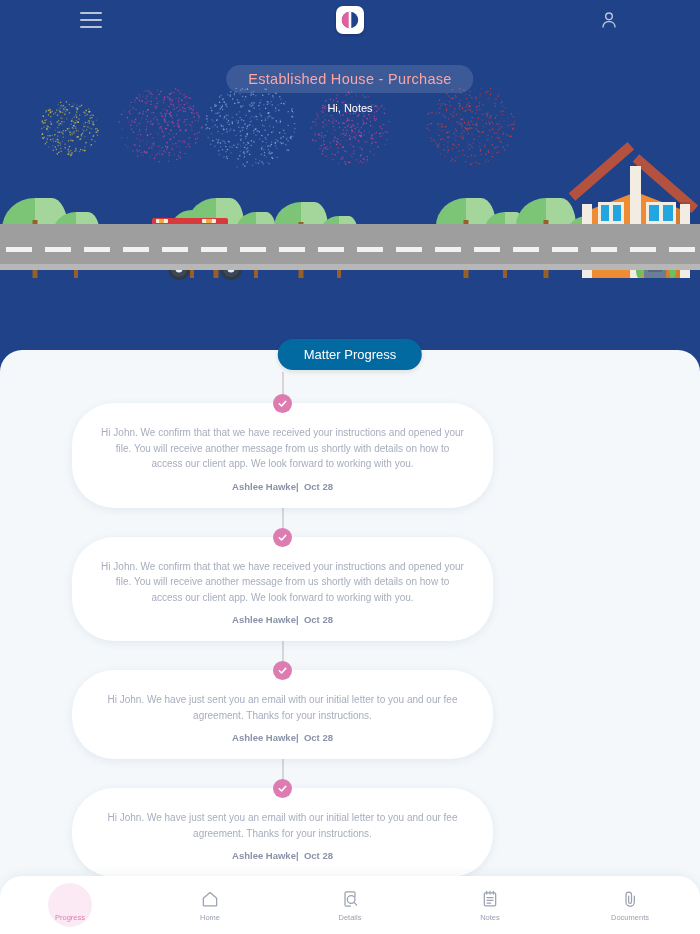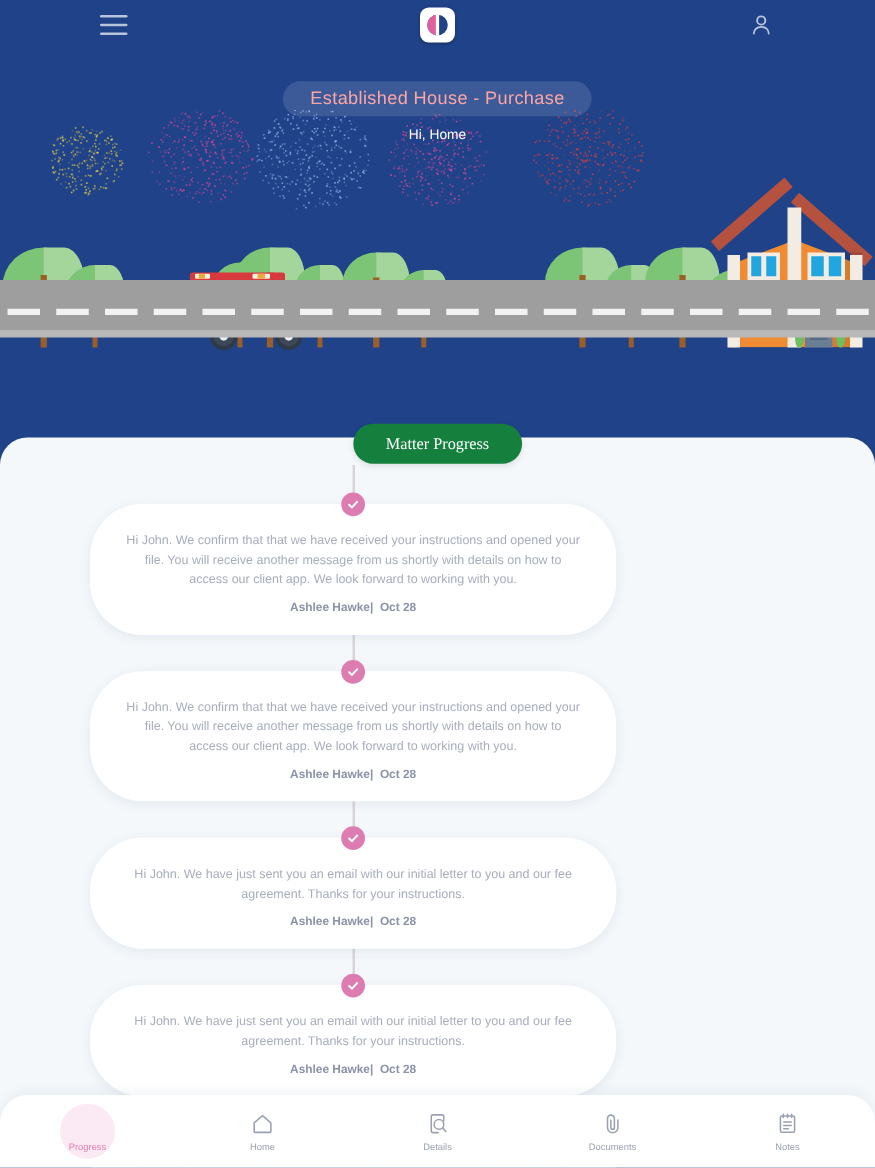--- a/index.html
+++ b/index.html
@@ -136,29 +136,28 @@
     position: absolute; top: 350px; left: 0;
     width: 700px; height: 584px;
     background: #f4f8fb;
     border-radius: 22px 22px 0 0;
     overflow: hidden;
   }
 
   .matter-pill {
     position: absolute; top: 339px; left: 50%;
     transform: translateX(-50%);
-    background: #15803d;
+    background: #0369a1;
     color: #ffffff;
     border-radius: 17px;
     padding: 8px 26px;
     font-size: 13px;
     z-index: 20;
     white-space: nowrap;
     box-shadow: 0 2px 5px rgba(0,0,0,0.10);
-    font-family: Liberation Serif, serif;
   }
 
   .timeline {
     position: absolute; top: 22px; left: 0;
     width: 621px; height: 562px;
     padding: 0 128px 0 72px;
   }
 
   .node-wrap { position: relative; width: 100%; }
 
@@ -1805,21 +1804,21 @@
       </svg>
     </div>
 
     <svg class="avatar-icon" viewBox="0 0 24 24" fill="none" stroke="#b9c4da" stroke-width="1.6" stroke-linecap="round">
       <circle cx="12" cy="8" r="3.6"></circle>
       <path d="M5.5 19.5c0-3.6 2.9-5.8 6.5-5.8s6.5 2.2 6.5 5.8"></path>
     </svg>
   </div>
 
   <div class="title-pill">Established House - Purchase</div>
-  <div class="greeting">Hi, Home</div>
+  <div class="greeting">Hi, Notes</div>
 
   <div class="scene">
 
     <div class="tree" style="left:2px; top:58px; width:66px; height:80px;">
       <div class="crown" style="width:66px; height:62px;"></div>
       <div class="trunk" style="top:22px; height:58px;"></div>
       <div class="branch" style="left:12px; top:34px; height:18px; transform:rotate(38deg);"></div>
       <div class="branch" style="left:50px; top:34px; height:18px; transform:rotate(-38deg);"></div>
     </div>
     <div class="tree" style="left:52px; top:72px; width:48px; height:66px;">
@@ -2058,27 +2057,27 @@
           <path d="M18 9.4V5a1.5 1.5 0 0 0-1.5-1.5h-9A1.5 1.5 0 0 0 6 5v14a1.5 1.5 0 0 0 1.5 1.5h5"></path>
           <circle cx="13.4" cy="12.6" r="4.6"></circle>
           <path d="M16.9 16.1 20 19.4"></path>
         </svg>
       </span>
       <span class="nav-label">Details</span>
     </div>
     <div class="nav-item">
       <span>
         <svg class="nav-ico" viewBox="0 0 24 24" fill="none" stroke="#9aa1b2" stroke-width="1.5" stroke-linecap="round" stroke-linejoin="round">
-          <path d="M17.2 8.4v7.3a5 5 0 0 1-10 0V7a3.3 3.3 0 0 1 6.6 0v8.5a1.7 1.7 0 0 1-3.4 0V8.6"></path>
-        </svg>
-      </span>
-      <span class="nav-label">Documents</span>
-    </div>
-    <div class="nav-item">
-      <span>
-        <svg class="nav-ico" viewBox="0 0 24 24" fill="none" stroke="#9aa1b2" stroke-width="1.5" stroke-linecap="round" stroke-linejoin="round">
           <rect x="5.2" y="4.6" width="13.6" height="15.6" rx="1.4"></rect>
           <path d="M8 2.8v3.2M12 2.8v3.2M16 2.8v3.2M8.4 10.4h7.2M8.4 13.6h7.2M8.4 16.8h4.4"></path>
         </svg>
       </span>
       <span class="nav-label">Notes</span>
     </div>
+    <div class="nav-item">
+      <span>
+        <svg class="nav-ico" viewBox="0 0 24 24" fill="none" stroke="#9aa1b2" stroke-width="1.5" stroke-linecap="round" stroke-linejoin="round">
+          <path d="M17.2 8.4v7.3a5 5 0 0 1-10 0V7a3.3 3.3 0 0 1 6.6 0v8.5a1.7 1.7 0 0 1-3.4 0V8.6"></path>
+        </svg>
+      </span>
+      <span class="nav-label">Documents</span>
+    </div>
   </div>
 
 </body></html>

